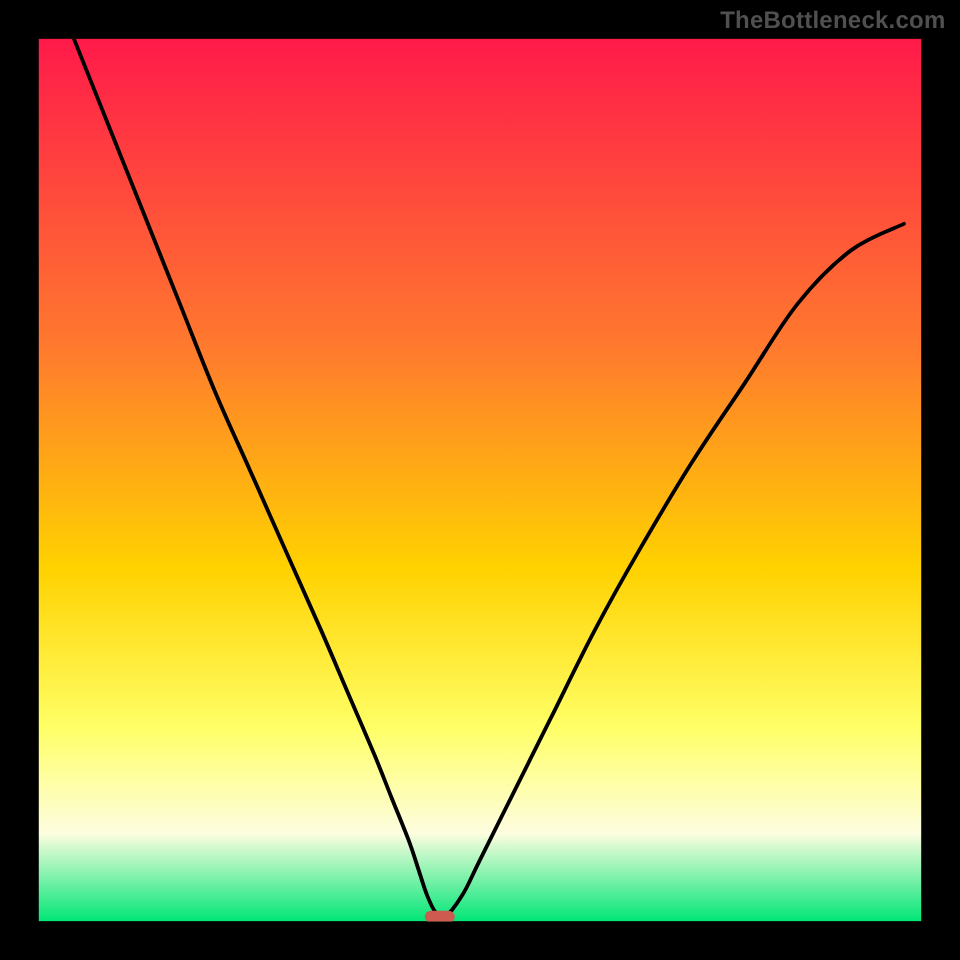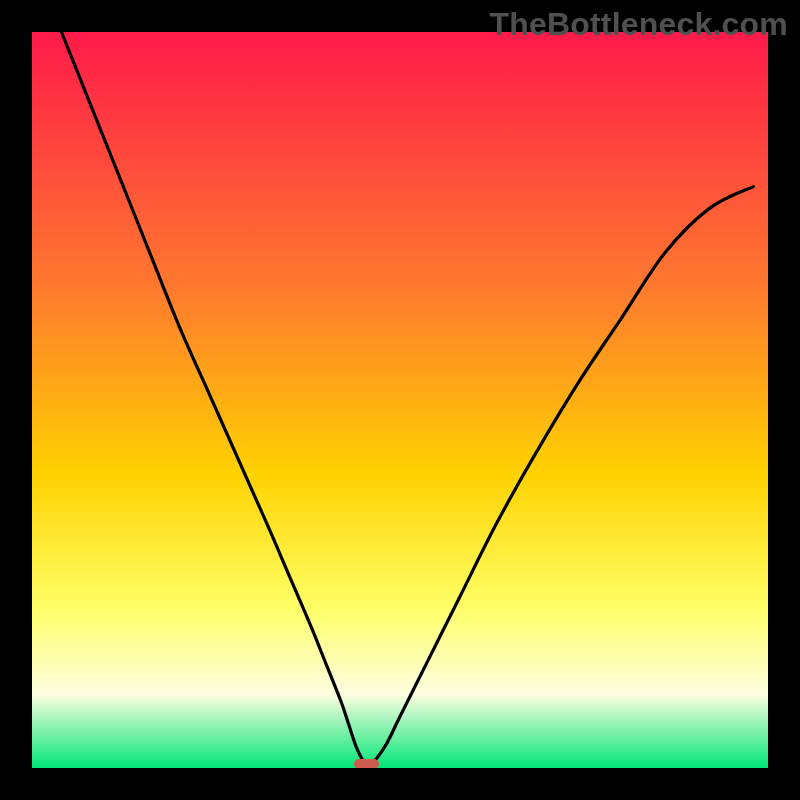--- a/index.html
+++ b/index.html
@@ -13,21 +13,21 @@
   .frame {
     position: relative;
     width: 800px;
     height: 800px;
     background: #000;
   }
   .watermark {
     position: absolute;
     top: 6px;
     right: 12px;
-    font-size: 32px;
+    font-size: 20px;
     font-weight: 600;
     color: #505050;
     z-index: 20;
     letter-spacing: 0.2px;
   }
   .plot-area {
     position: absolute;
     left: 32px;
     top: 32px;
     width: 736px;

